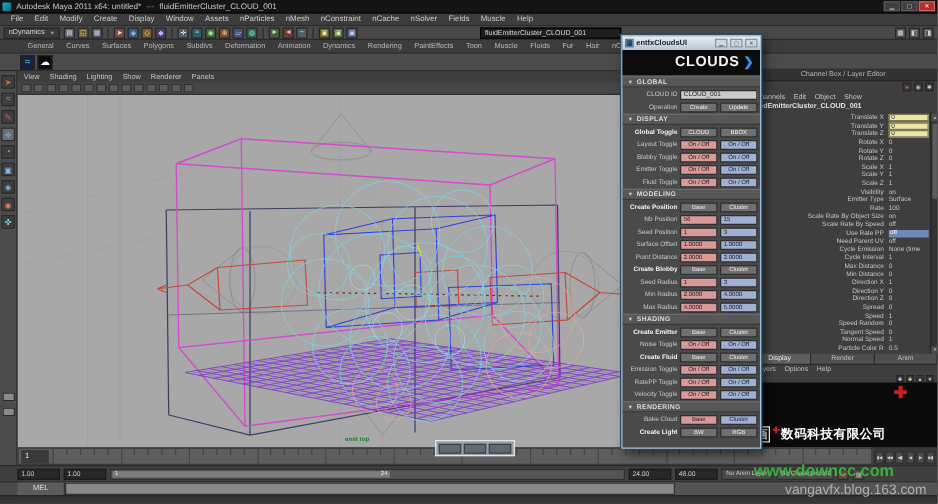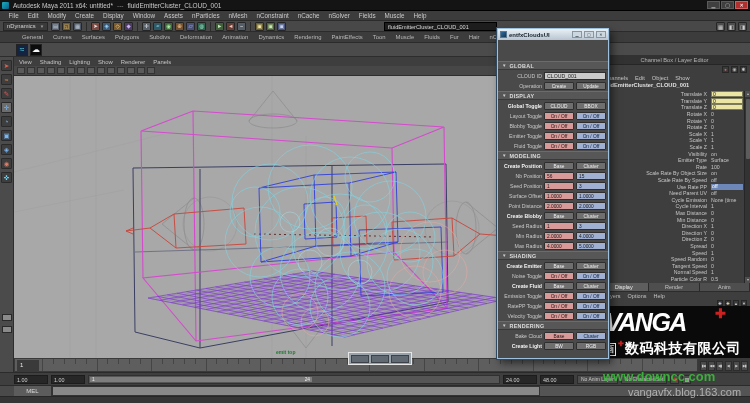--- a/index.html
+++ b/index.html
@@ -75,21 +75,21 @@
   .leicons{height:6px;display:flex;justify-content:flex-end;gap:2px;padding-right:3px;align-items:center}
   .licon{width:6px;height:6px;border:1px solid #262626;font-size:4px;display:flex;align-items:center;justify-content:center}
 
   
   #logo{position:absolute;left:598px;top:306px;width:152px;height:52px;background:#0a0a0a;overflow:hidden}
   .brand{position:absolute;left:7px;top:2px;font-style:italic;font-weight:bold;font-size:25px;color:#fff;letter-spacing:-1.5px}
   .brandplus{position:absolute;left:117px;top:0;color:#cf2020;font-size:13px;font-weight:bold}
   .cnline{position:absolute;left:5px;top:34px;display:flex;align-items:center;color:#fff;font-weight:bold}
   .cnbox{border:1.5px solid #fff;font-size:9px;padding:0 1px;margin-right:2px;line-height:11px}
   .cnplus{color:#cf2020;font-size:7px;margin-right:1px;align-self:flex-start}
-  .cntext{font-size:14px;letter-spacing:.5px}
+  .cntext{font-size:10px;letter-spacing:.5px}
   #byline{position:absolute;left:598px;top:358px;width:100px;height:15px;background:#2e2e2e;color:#ededed;font-weight:bold;font-size:10px;text-align:center;line-height:15px;letter-spacing:.5px}
   #playback{position:absolute;left:698px;top:358px;width:52px;height:15px;background:#383838;display:flex;align-items:center;justify-content:space-between;padding:0 2px}
   .pb{width:7px;height:10px;background:#4a4a4a;border:1px solid #2c2c2c;color:#cfcfcf;font-size:3.5px;line-height:9px;text-align:center;letter-spacing:-.5px}
 
   
   #timeline{position:absolute;left:14px;top:358px;width:684px;height:14px;background:#5e5e5e;border:1px solid #3a3a3a}
   .curframe{position:absolute;left:2px;top:1px;width:22px;height:11px;background:#3a3a3a;color:#e8e8e8;font-size:6px;line-height:11px;padding-left:3px}
   .tick{position:absolute;top:0;width:1px;background:#454545}
 
   #rangerow{position:absolute;left:0;top:372px;width:750px;height:13px;background:#3f3f3f;border-top:1px solid #2b2b2b;display:flex;align-items:center;gap:3px;padding-left:14px}
@@ -585,21 +585,20 @@
       </div>
     <div class="leicons" id="leIcons">
         <span class="licon" style="color: rgb(200, 220, 244); background: rgb(58, 58, 58);">✚</span>
         <span class="licon" style="color: rgb(244, 220, 168); background: rgb(58, 58, 58);">✚</span>
         <span class="licon" style="color: rgb(200, 200, 200); background: rgb(58, 58, 58);">▲</span>
         <span class="licon" style="color: rgb(200, 200, 200); background: rgb(58, 58, 58);">▼</span>
       </div>
   </div>
 
   <div id="logo">
-    <span class="brand">VANGA</span>
     <span class="brandplus">✚</span>
     <span class="cnline">
       <span class="cnbox">画</span>
       <span class="cnplus">✚</span>
       <span class="cntext">数码科技有限公司</span>
     </span>
   </div>
   <div id="byline">by corldrifter</div>
   <div id="playback">
       <span class="pb" style="color: rgb(204, 204, 204);">▮◀</span>
@@ -703,20 +702,24 @@
   <div id="helprow"></div>
 
   <div id="clouds">
     <div class="cp-title">
       <span class="cp-title-ic"></span>
       <span class="cp-title-tx">entfxCloudsUI</span>
       <span class="cp-btn">▁</span>
       <span class="cp-btn">▢</span>
       <span class="cp-btn">✕</span>
     </div>
+    <div class="cp-header">
+      <span class="cp-header-tx">CLOUDS</span>
+      <span class="cp-chev">❯</span>
+    </div>
     <div id="cprows">
         <div class="cps">
           <span class="arr">▼</span>
           <span class="slbl">GLOBAL</span>
         </div>
         <div class="cpr">
           <span class="cpl">CLOUD ID</span>
           <span class="cpinput">CLOUD_001</span>
         </div>
         <div class="cpr">

